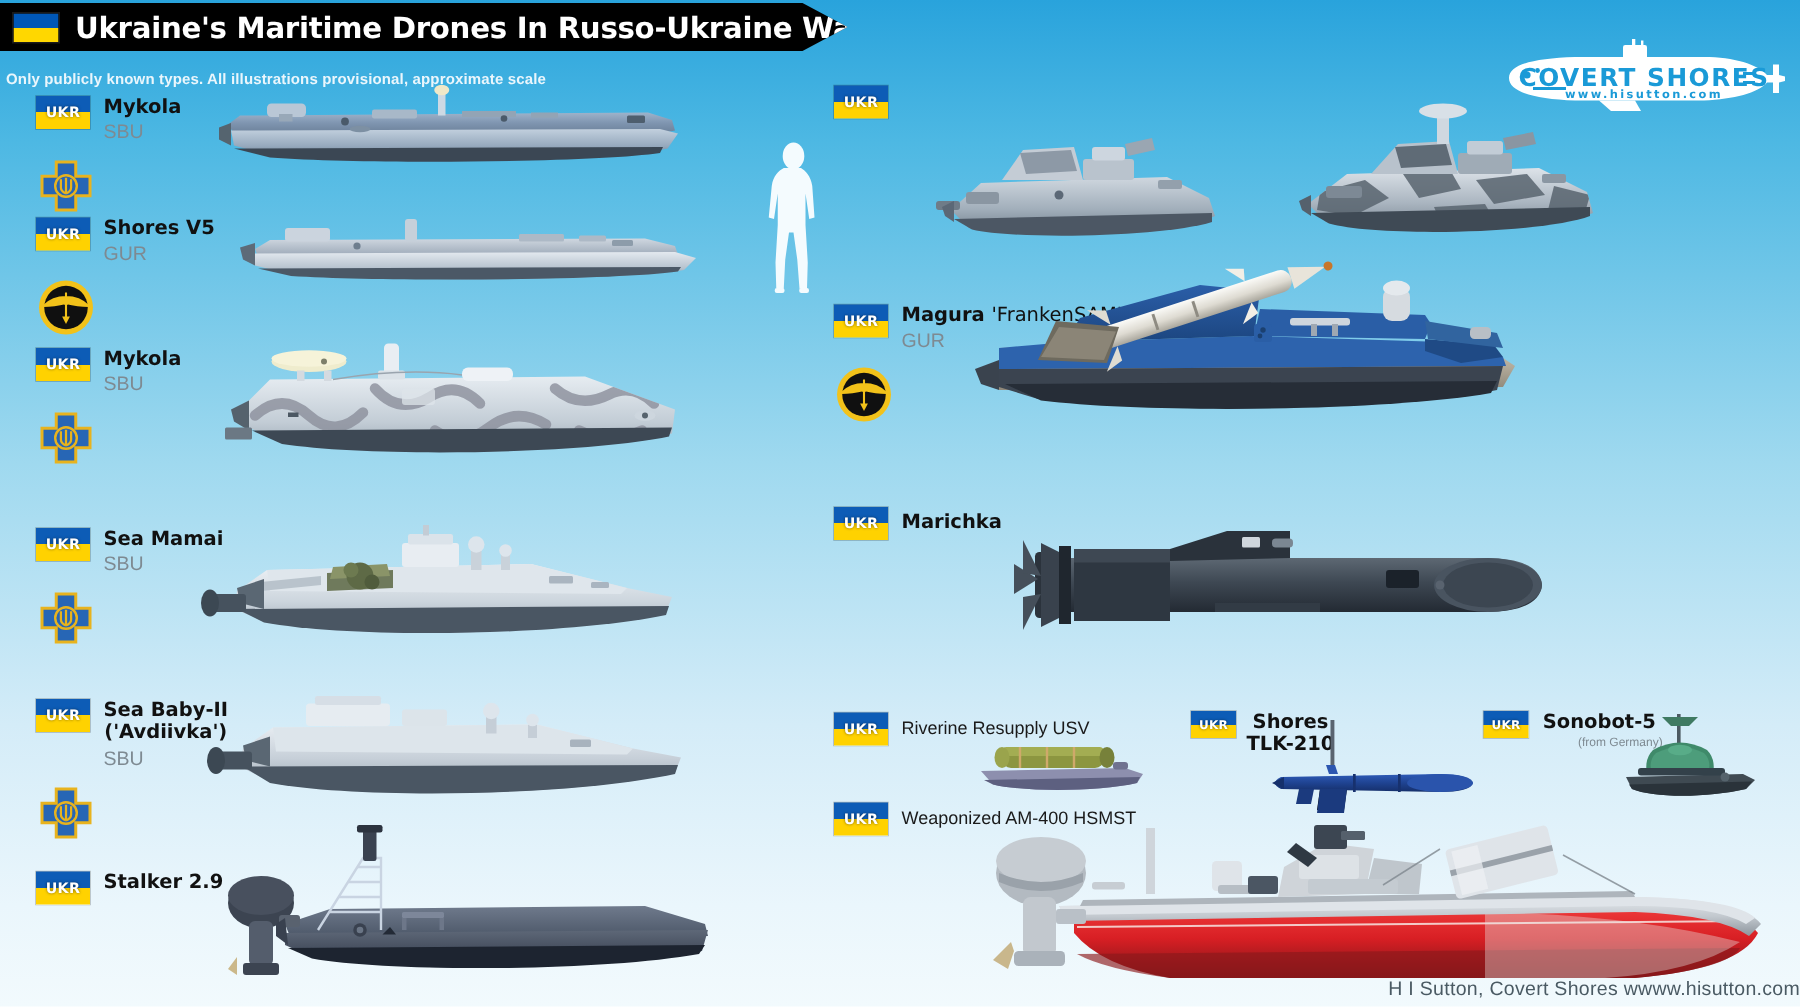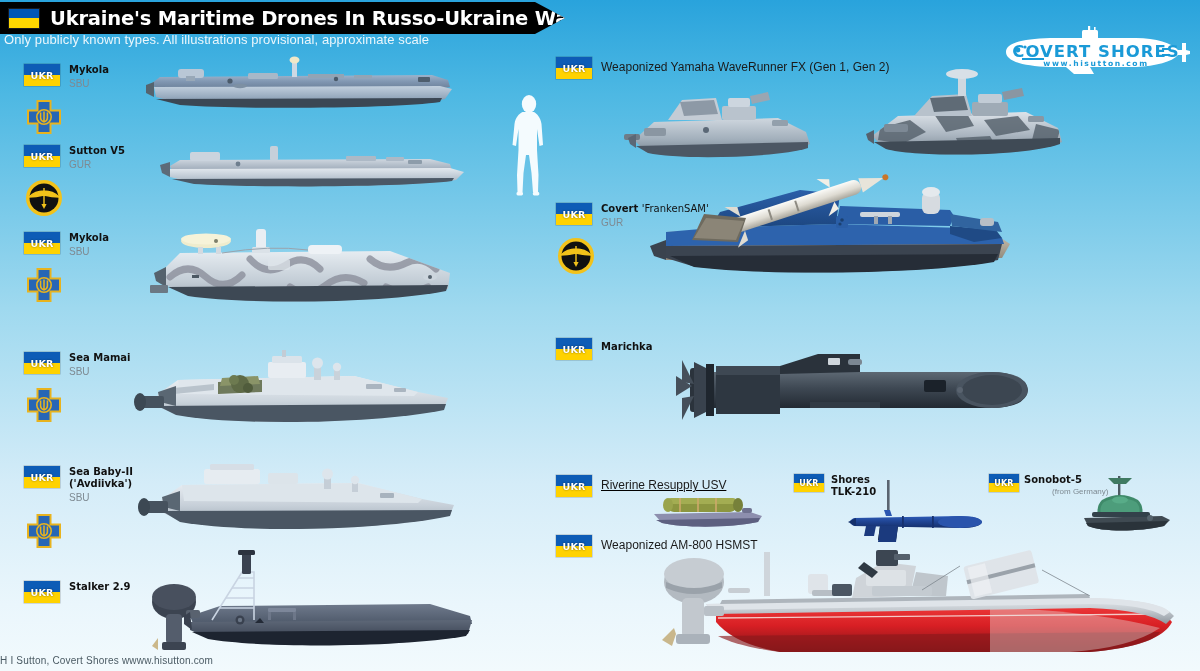--- a/index.html
+++ b/index.html
@@ -23,22 +23,22 @@
   #header-flag {
     width:32px; height:21px; border:1px solid #1a1a1a;
     background:linear-gradient(to bottom, #0057b7 0 50%, #ffd700 50% 100%);
     flex:0 0 auto; margin-right:10px;
   }
   #header-title {
     color:#fff; font-size:19.5px; font-weight:bold; letter-spacing:-0.2px;
     white-space:nowrap; font-family:"DejaVu Sans", sans-serif;
   }
   #header-subtitle {
-    position:absolute; left:4px; top:32px;
-    color:#eaf6fc; font-size:13px; letter-spacing:.1px; white-space:nowrap;
+    position:absolute; left:4px; top:48px;
+    color:#eaf6fc; font-size:10px; letter-spacing:.1px; white-space:nowrap;font-weight:bold;
   }
 
   
   #logo { position:absolute; right:8px; top:26px; width:196px; height:52px; }
   #logo svg { display:block; }
 
   
   .entry { position:absolute; }
   .flag {
     width:36px; height:22px; position:relative;
@@ -46,33 +46,33 @@
     display:flex; align-items:center; justify-content:center;
     box-shadow:0 0 0 .5px rgba(0,0,0,.25);
   }
   .flag span {
     font-size:9.5px; font-weight:bold; color:#fff; letter-spacing:.2px;
     text-shadow:0 0 2px rgba(0,0,0,.55); font-family:"DejaVu Sans", sans-serif;
   }
   .flag.sm { width:30px; height:18px; }
   .flag.sm span { font-size:8px; }
   .txt { margin-left:9px; }
-  .nm { font-size:10px; font-weight:bold; color:#111; line-height:1.18; white-space:nowrap;
-        font-family:"DejaVu Sans", sans-serif; }
+  .nm { font-size:13px; font-weight:bold; color:#111; line-height:1.18; white-space:nowrap;
+        font-family:"DejaVu Sans", sans-serif;text-align:center; }
   .nm .lt { font-weight:normal; }
-  .sub { font-size:10px; color:#7e8a92; line-height:1.3; margin-top:1px; }
+  .sub { font-size:13px; color:#7e8a92; line-height:1.3; margin-top:1px; }
   .lbl-light { font-size:12px; color:#1a1a1a; font-weight:normal; white-space:nowrap; }
   .row { display:flex; align-items:flex-start; }
 
   
   .emblem { margin-top:7px; width:40px; height:40px; }
 
   
-  #footer { position:absolute; left:0; right:0; bottom:5px; text-align:left;
-            font-size:10px; color:#4a5a63; letter-spacing:.2px; }
+  #footer { position:absolute; left:0; right:0; bottom:5px; text-align:right;
+            font-size:13px; color:#4a5a63; letter-spacing:.2px; }
 
   
   .ill { position:absolute; }
   .ill svg { display:block; overflow:visible; }
 </style>
 </head>
 <body>
 
 <div class="stage">
 
@@ -136,21 +136,21 @@
       </svg>
     </div>
   </div>
 
   <div class="entry" style="left:24px; top:145px;">
     <div class="row">
       <div class="flag">
         <span>UKR</span>
       </div>
       <div class="txt">
-        <div class="nm">Sutton V5</div>
+        <div class="nm">Shores V5</div>
         <div class="sub">GUR</div>
       </div>
     </div>
     <div class="emblem">
       <svg width="40" height="40" viewBox="0 0 40 40">
         <circle cx="20" cy="20" r="18" fill="#f2c21a"></circle>
         <circle cx="20" cy="20" r="14.5" fill="#101010"></circle>
         <path d="M20 10 L20 29 M20 13 Q11 13,5 19 Q12 19,20 17 M20 13 Q29 13,35 19 Q28 19,20 17" fill="#f2c21a" stroke="#f2c21a" stroke-width="1.4"></path>
         <path d="M17.4 26 L20 31 L22.6 26 Z" fill="#f2c21a"></path>
         <circle cx="20" cy="15.5" r="2.6" fill="#f2c21a"></circle>
@@ -225,34 +225,31 @@
         <div class="nm">Stalker 2.9</div>
       </div>
     </div>
   </div>
 
   <div class="entry" style="left:556px; top:57px;">
     <div class="row">
       <div class="flag">
         <span>UKR</span>
       </div>
-      <div class="txt" style="margin-top:3px;">
-        <div class="lbl-light">Weaponized Yamaha WaveRunner FX (Gen 1, Gen 2)</div>
-      </div>
     </div>
   </div>
 
   <div class="entry" style="left:556px; top:203px;">
     <div class="row">
       <div class="flag">
         <span>UKR</span>
       </div>
       <div class="txt">
         <div class="nm">
-          <span>Covert</span>
+          <span>Magura</span>
           <span class="lt">'FrankenSAM'</span>
         </div>
         <div class="sub">GUR</div>
       </div>
     </div>
     <div class="emblem">
       <svg width="40" height="40" viewBox="0 0 40 40">
         <circle cx="20" cy="20" r="18" fill="#f2c21a"></circle>
         <circle cx="20" cy="20" r="14.5" fill="#101010"></circle>
         <path d="M20 10 L20 29 M20 13 Q11 13,5 19 Q12 19,20 17 M20 13 Q29 13,35 19 Q28 19,20 17" fill="#f2c21a" stroke="#f2c21a" stroke-width="1.4"></path>
@@ -271,21 +268,21 @@
         <div class="nm">Marichka</div>
       </div>
     </div>
   </div>
 
   <div class="entry" style="left:556px; top:475px;">
     <div class="row">
       <div class="flag">
         <span>UKR</span>
       </div>
-      <div class="txt" style="margin-top:3px;text-decoration:underline;">
+      <div class="txt" style="margin-top:3px;">
         <div class="lbl-light">Riverine Resupply USV</div>
       </div>
     </div>
   </div>
 
   <div class="entry" style="left:794px; top:474px;">
     <div class="row">
       <div class="flag sm">
         <span>UKR</span>
       </div>
@@ -307,21 +304,21 @@
       </div>
     </div>
   </div>
 
   <div class="entry" style="left:556px; top:535px;">
     <div class="row">
       <div class="flag">
         <span>UKR</span>
       </div>
       <div class="txt" style="margin-top:3px;">
-        <div class="lbl-light">Weaponized AM-800 HSMST</div>
+        <div class="lbl-light">Weaponized AM-400 HSMST</div>
       </div>
     </div>
   </div>
 
   <div class="ill" style="left:140px; top:55px;">
     <svg width="332" height="68" viewBox="0 0 332 68">
       <defs>
         <linearGradient id="mykDeck" x1="0" y1="0" x2="0" y2="1">
           <stop offset="0" stop-color="#9eb3cb"></stop>
             <stop offset=".5" stop-color="#7f95b0"></stop>

